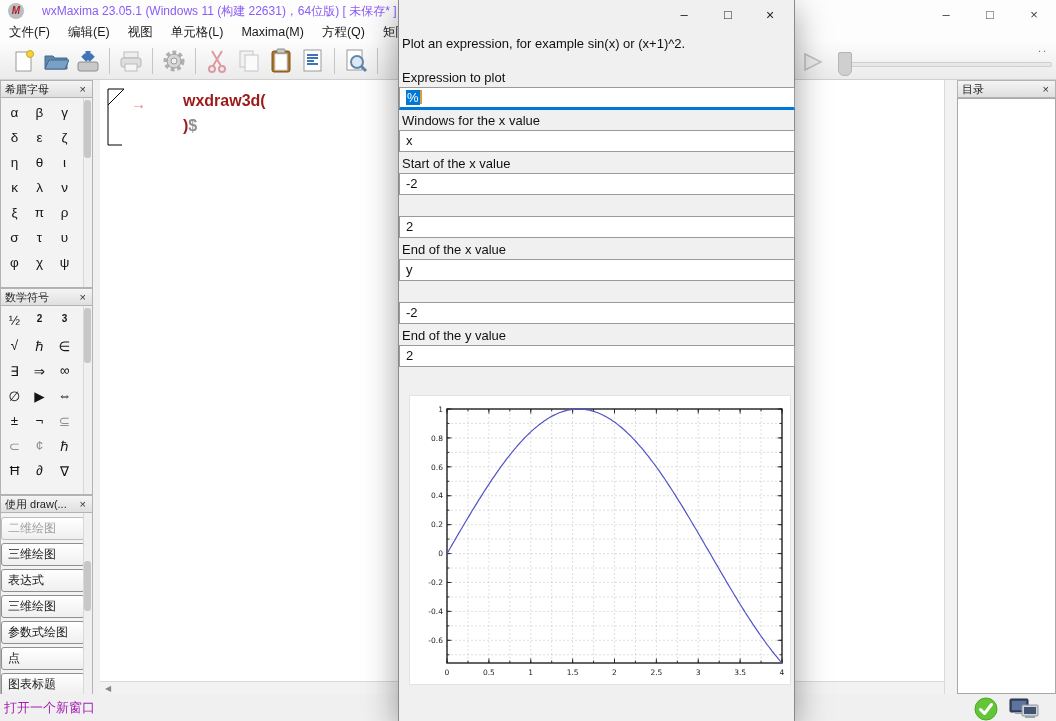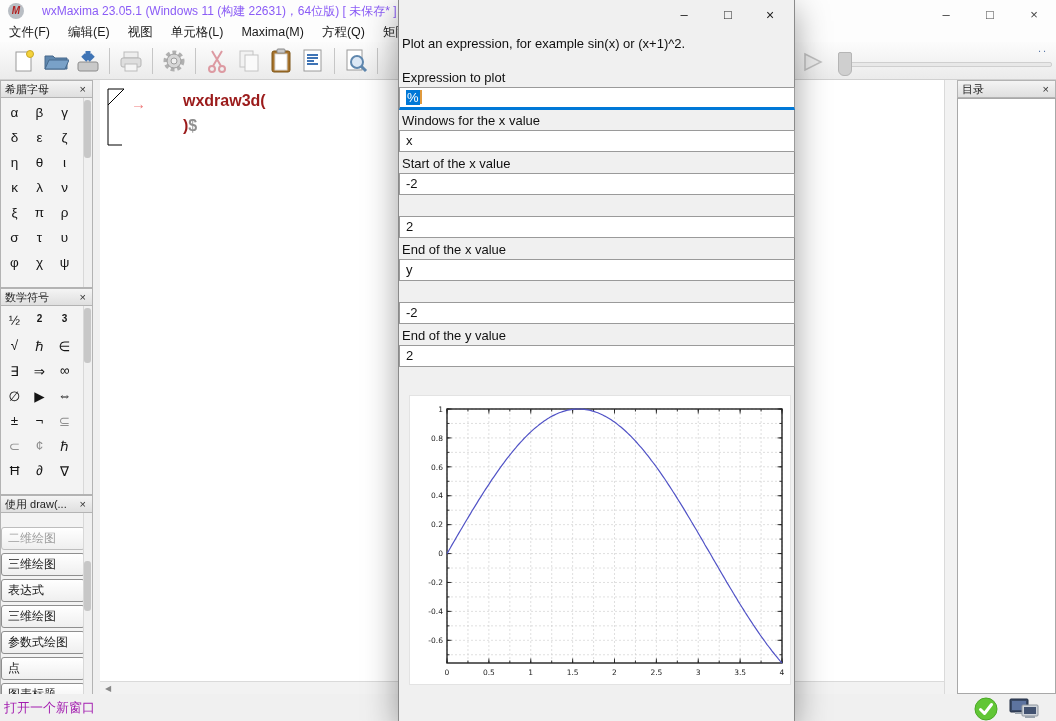--- a/index.html
+++ b/index.html
@@ -269,21 +269,21 @@
         </div>
     </div>
   </div>
 
   <div class="panel" style="top:495px; height:200px;">
     <div class="panel-cap">
       <span class="cap-title">使用 draw(...</span>
       <span class="cap-x">×</span>
     </div>
     <div class="panel-body" style="height:182px;">
-      <div style="padding-top:11px; width:84px;">
+      <div style="padding-top:1px; width:84px;">
           <div class="draw-btn disabled">二维绘图</div>
           <div class="draw-btn">三维绘图</div>
           <div class="draw-btn">表达式</div>
           <div class="draw-btn">三维绘图</div>
           <div class="draw-btn">参数式绘图</div>
           <div class="draw-btn">点</div>
           <div class="draw-btn">图表标题</div>
         </div>
       <div class="vtrack">
           <div class="vthumb" style="top:48px; height:50px;"></div>

